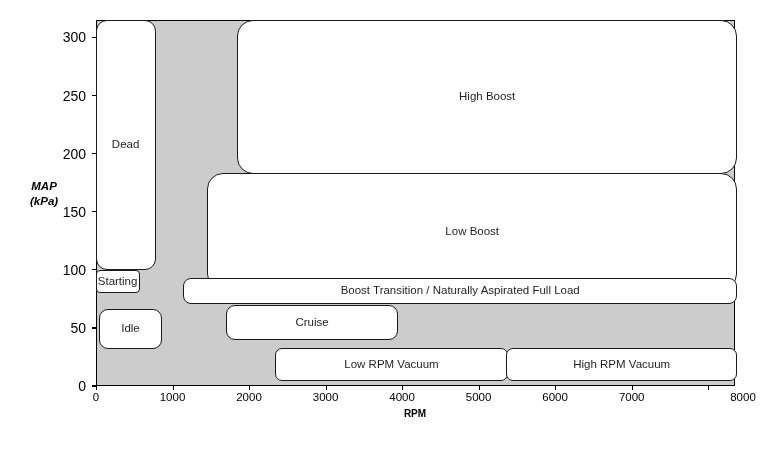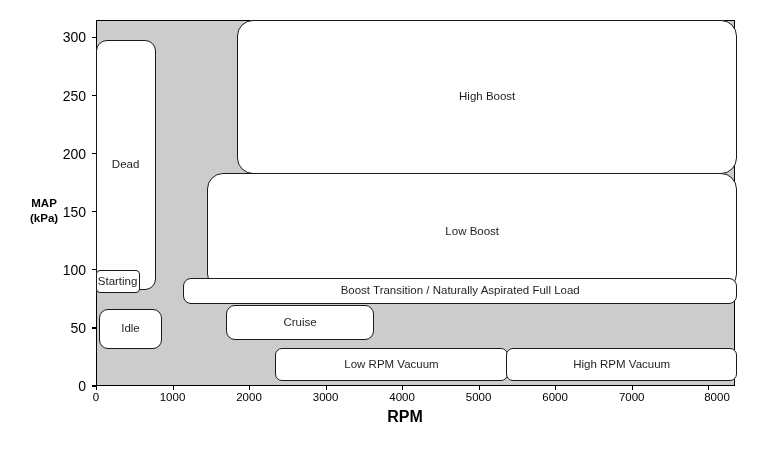--- a/index.html
+++ b/index.html
@@ -32,27 +32,27 @@
     align-items:center;
     justify-content:center;
     overflow:hidden;
   }
   .region .region-label{
     font-size:11.5px;
     color:#1f1f1f;
     white-space:nowrap;
     line-height:1;
   }
-  .r-dead        {left:-1.4px;  top:-1.4px;  width:60px;  height:250px; border-radius:11px;margin-top:20px;}
+  .r-dead        {left:-1.4px;  top:-1.4px;  width:60px;  height:250px; border-radius:11px;}
   .r-starting    {left:-1.4px;  top:249px;   width:44px;  height:23px;  border-radius:4px;}
   .r-idle        {left:2px;    top:288px;   width:63px;  height:40px;  border-radius:9px;text-align:center;}
   .r-highboost   {left:140px;   top:-1.4px;  width:500.4px;height:154px; border-radius:16px;}
   .r-lowboost    {left:110px;   top:152px;   width:530.4px;height:117px; border-radius:16px;}
   .r-boosttrans  {left:86px;    top:257px;   width:554.4px;height:26px;  border-radius:8px;justify-content:center;}
-  .r-cruise      {left:129px;   top:284px;   width:148px; height:35px;  border-radius:9px;}
+  .r-cruise      {left:129px;   top:284px;   width:172px; height:35px;  border-radius:9px;}
   .r-lowrpmvac   {left:178px;   top:327px;   width:233px; height:33px;  border-radius:7px;}
   .r-highrpmvac  {left:409px;   top:327px;   width:231.4px;height:33px;  border-radius:7px;}
 
   
   .tick-x{
     position:absolute;
     width:1.3px;height:4px;
     background:#000000;
     top:386px;
   }
@@ -75,36 +75,37 @@
     left:86px;
     font-size:14px;
     color:#000000;
     transform:translate(-100%,-50%);
     white-space:nowrap;
   }
 
   
   #xlabel{
     position:absolute;
-    left:405px;top:408px;
+    left:415px;top:408px;
     transform:translateX(-50%);
-    font-size:16px;
+    font-size:10px;
     font-weight:bold;
     color:#000000;
     white-space:nowrap;
   }
   #ylabel{
     position:absolute;
-    left:30px;top:196px;
+    left:30px;top:179px;
     font-size:11.5px;
     font-weight:bold;
     color:#000000;
     text-align:center;
     line-height:15px;
     white-space:nowrap;
+    font-style:italic;
   }
 </style>
 </head>
 <body>
 
 <div id="figure">
 
   <div id="ylabel">
     <div>MAP</div>
     <div>(kPa)</div>
@@ -139,21 +140,21 @@
   <div class="tick-x" style="left:708.2px"></div>
 
   <div class="ticklabel-x" style="left:96px">0</div>
   <div class="ticklabel-x" style="left:172.5px">1000</div>
   <div class="ticklabel-x" style="left:249px">2000</div>
   <div class="ticklabel-x" style="left:325.6px">3000</div>
   <div class="ticklabel-x" style="left:402.1px">4000</div>
   <div class="ticklabel-x" style="left:478.6px">5000</div>
   <div class="ticklabel-x" style="left:555.1px">6000</div>
   <div class="ticklabel-x" style="left:631.7px">7000</div>
-  <div class="ticklabel-x" style="left:717px">8000</div>
+  <div class="ticklabel-x" style="left:743px">8000</div>
 
   <div id="plot-area">
 
     <div class="region r-dead">
       <span class="region-label">Dead</span>
     </div>
 
     <div class="region r-starting">
       <span class="region-label">Starting</span>
     </div>

